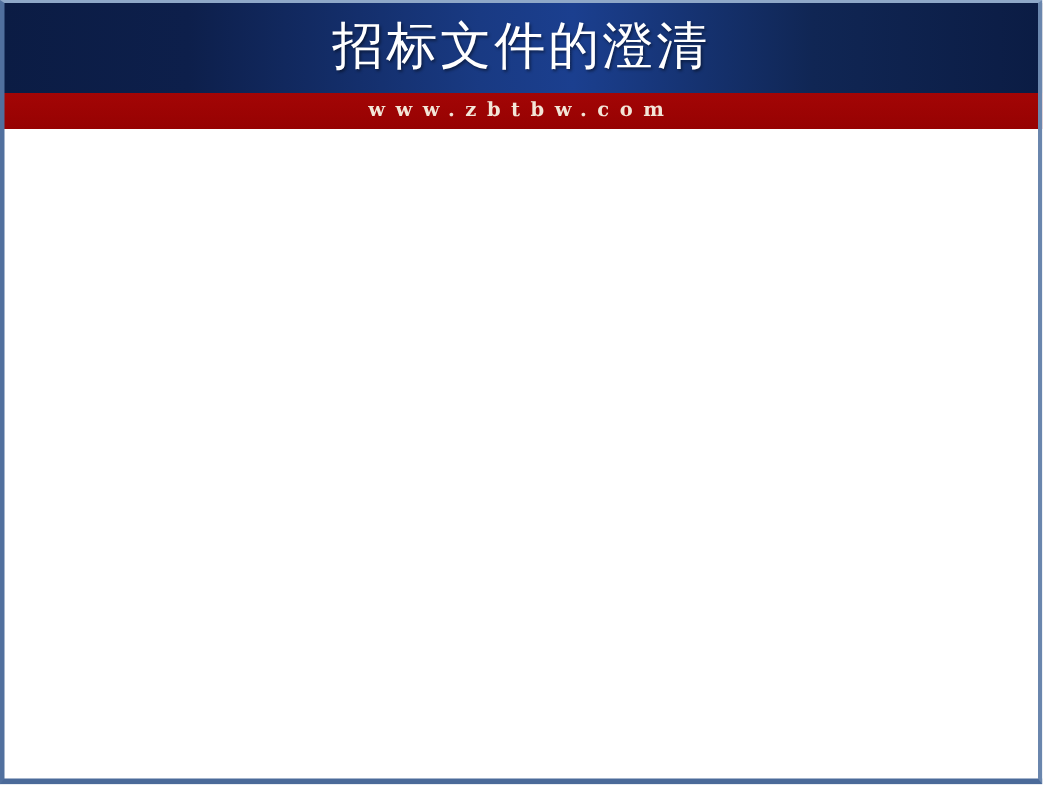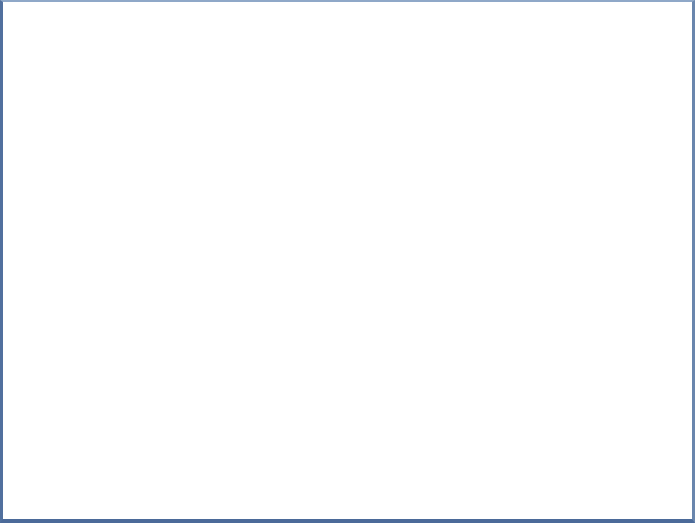--- a/index.html
+++ b/index.html
@@ -179,21 +179,27 @@
     top: 418px;
     width: 66px;
     height: 66px;
   }
 </style>
 </head>
 <body>
 
 <div id="slide">
 
-
+  <div id="header">
+    <div id="header-title">招标文件的澄清</div>
+  </div>
+
+  <div id="urlbar">
+    <div id="urlbar-text">www.zbtbw.com</div>
+  </div>
 
   <div id="body-area"></div>
 
   <div id="rows">
       <div class="row" style="top: 116px;">
         <div class="bar-shadow"></div>
         <div class="diamond-shadow"></div>
         <div class="bar" style="background: rgb(122, 167, 220);">
           <span class="bar-label">招标人主动对招标文件的澄清</span>
         </div>

